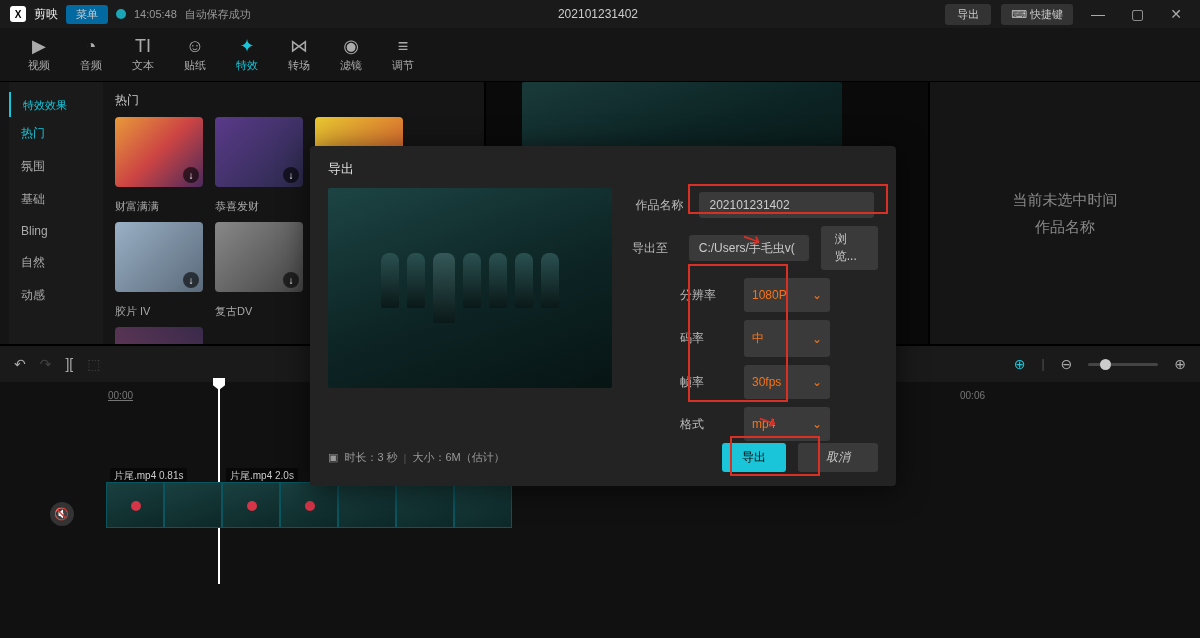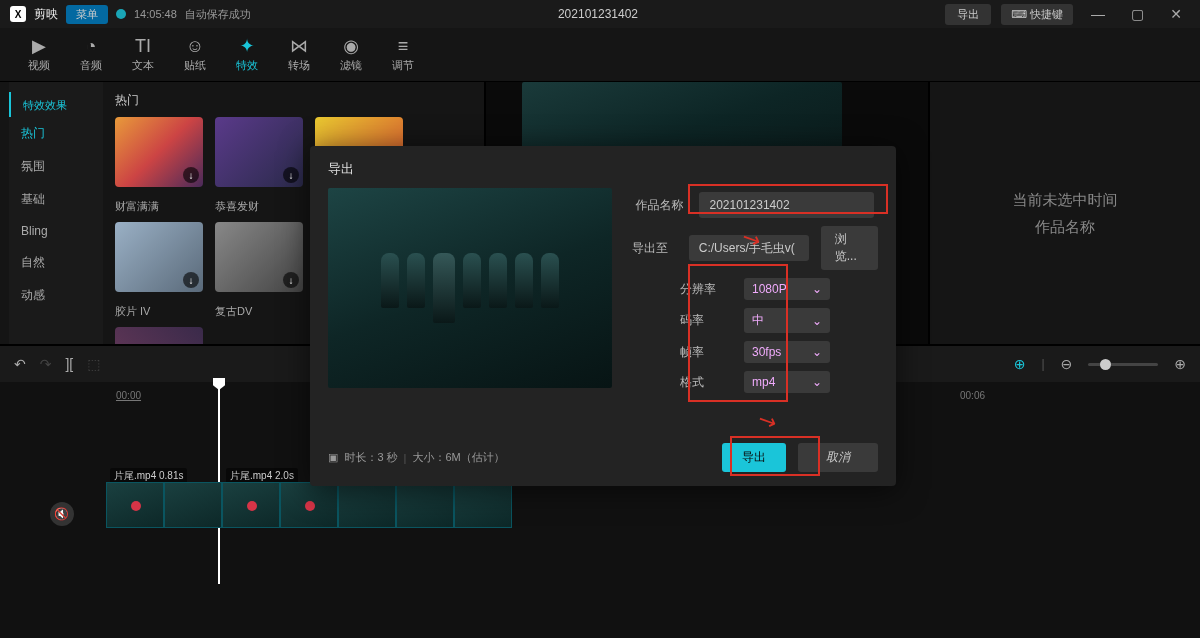--- a/index.html
+++ b/index.html
@@ -42,21 +42,21 @@
 
 .timeline-bar { height:38px; background:#1a1a1a; display:flex; align-items:center; padding:0 14px; gap:14px; border-top:2px solid #000; }
 .tl-btn { color:#aaa; cursor:pointer; font-size:14px; }
 .tl-btn.dis { color:#444; }
 .tl-right { margin-left:auto; display:flex; align-items:center; gap:16px; }
 .zoom-track { width:70px; height:3px; background:#444; border-radius:2px; position:relative; }
 .zoom-head { position:absolute; left:12px; top:-4px; width:11px; height:11px; background:#ccc; border-radius:50%; }
 
 .timeline { background:#111; height:280px; position:relative; padding-top:8px; }
 .time-ticks { color:#777; font-size:10px; position:relative; height:16px; }
-.tick0 { position:absolute; left:116px;text-decoration:underline; }
+.tick0 { position:absolute; left:108px;text-decoration:underline; }
 .tick6 { position:absolute; left:960px; }
 .playhead { position:absolute; left:218px; top:2px; width:2px; height:200px; background:#fff; }
 .playhead::before { content:""; position:absolute; top:-6px; left:-5px; width:12px; height:12px; background:#fff; clip-path:polygon(0 0,100% 0,100% 60%,50% 100%,0 60%); }
 .mute-btn { position:absolute; left:50px; top:120px; width:24px; height:24px; background:#333; border-radius:50%; color:#fff; font-size:12px; display:flex; align-items:center; justify-content:center; }
 
 .clip-row { position:absolute; left:106px; top:100px; display:flex; }
 .clip-label { position:absolute; left:110px; top:86px; font-size:10px; color:#ccc; background:rgba(0,0,0,.5); padding:1px 4px; border-radius:2px; }
 .clip-label2 { left:226px; }
 .clip { width:58px; height:46px; background:linear-gradient(160deg,#1a4040,#0d2828); border:1px solid #0a5560; margin-right:0; position:relative; }
 .clip.mark::after { content:""; position:absolute; top:18px; left:24px; width:10px; height:10px; background:#d63447; border-radius:50%; }
@@ -66,21 +66,21 @@
 .dlg-body { display:flex; padding:0 18px; gap:20px; }
 .dlg-preview { width:290px; height:200px; background:linear-gradient(160deg,#1d4444,#0e2626,#071414); border-radius:2px; position:relative; display:flex; align-items:center; justify-content:center; }
 .people { position:absolute; display:flex; gap:8px; }
 .person { width:18px; height:55px; background:linear-gradient(#2a5050,#0a1818); border-radius:8px 8px 2px 2px; }
 .person.main { width:22px; height:70px; background:linear-gradient(#355858,#0a1818); }
 .dlg-form { flex:1; display:flex; flex-direction:column; gap:8px; padding-top:4px;align-items:center; }
 .form-row { display:flex; align-items:center; gap:12px; }
 .form-label { width:52px; color:#bbb; font-size:12px; text-align:left; }
 .form-input { flex:1; background:#3a3a3a; border:none; color:#ccc; padding:6px 10px; border-radius:3px; font-size:12px; }
 .form-input.path { width:120px; flex:none; }
-.form-select { width:86px; background:#3a3a3a; color:#f0abfc; padding:4px 8px; border-radius:3px; font-size:12px; display:flex; justify-content:space-between; align-items:center; cursor:pointer; }
+.form-select { width:86px; background:#3a3a3a; color:#f97316; padding:10px 8px; border-radius:3px; font-size:12px; display:flex; justify-content:space-between; align-items:center; cursor:pointer; }
 .browse-btn { background:#3a3a3a; color:#ccc; padding:5px 14px; border-radius:3px; font-size:12px; cursor:pointer; }
 .redbox { border:2px solid #d93025; position:absolute; pointer-events:none; }
 .red-arrow { position:absolute; color:#d93025; font-size:22px; transform:rotate(-25deg); }
 .dlg-footer { position:absolute; bottom:14px; left:18px; right:18px; display:flex; align-items:center; }
 .dlg-info { color:#999; font-size:11px; display:flex; align-items:center; gap:6px; }
 .dlg-actions { margin-left:auto; display:flex; gap:12px; }
 .btn-export { background:#1ac5d9; color:#0a0a0a; padding:6px 20px; border-radius:3px; cursor:pointer; font-size:12px; }
 .btn-cancel { background:#3a3a3a; color:#ccc; padding:6px 28px; border-radius:3px; cursor:pointer; font-size:12px;font-style:italic; }
 .sep { color:#555; }
 </style>

